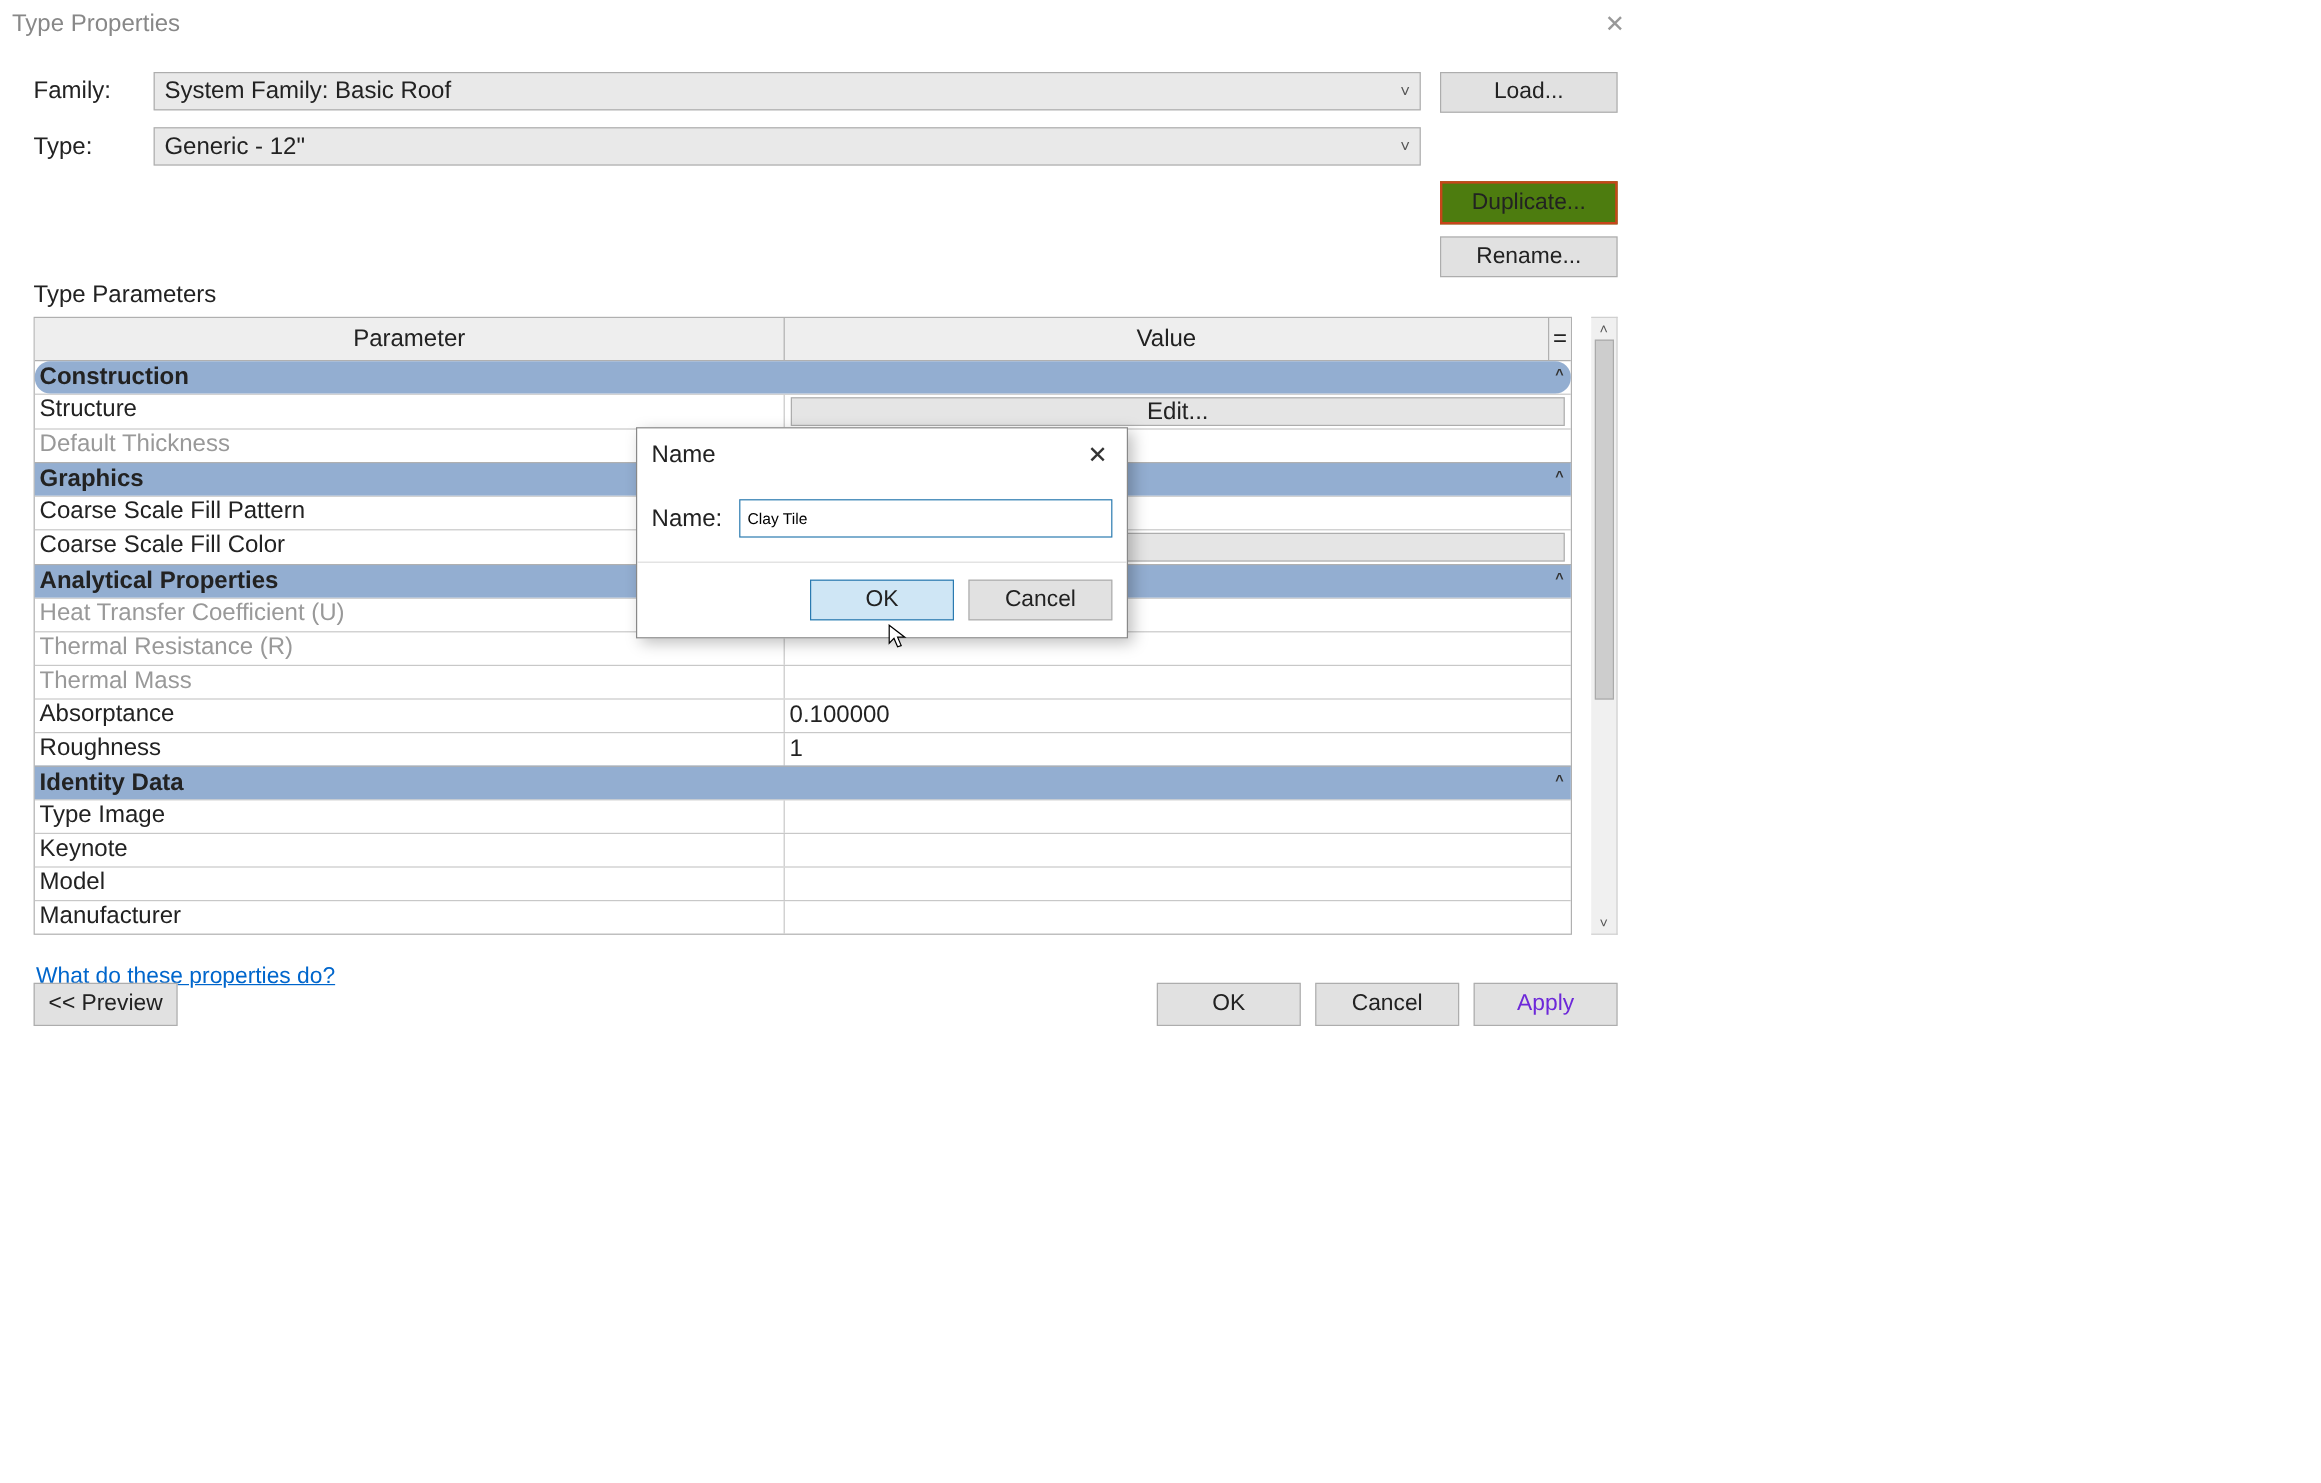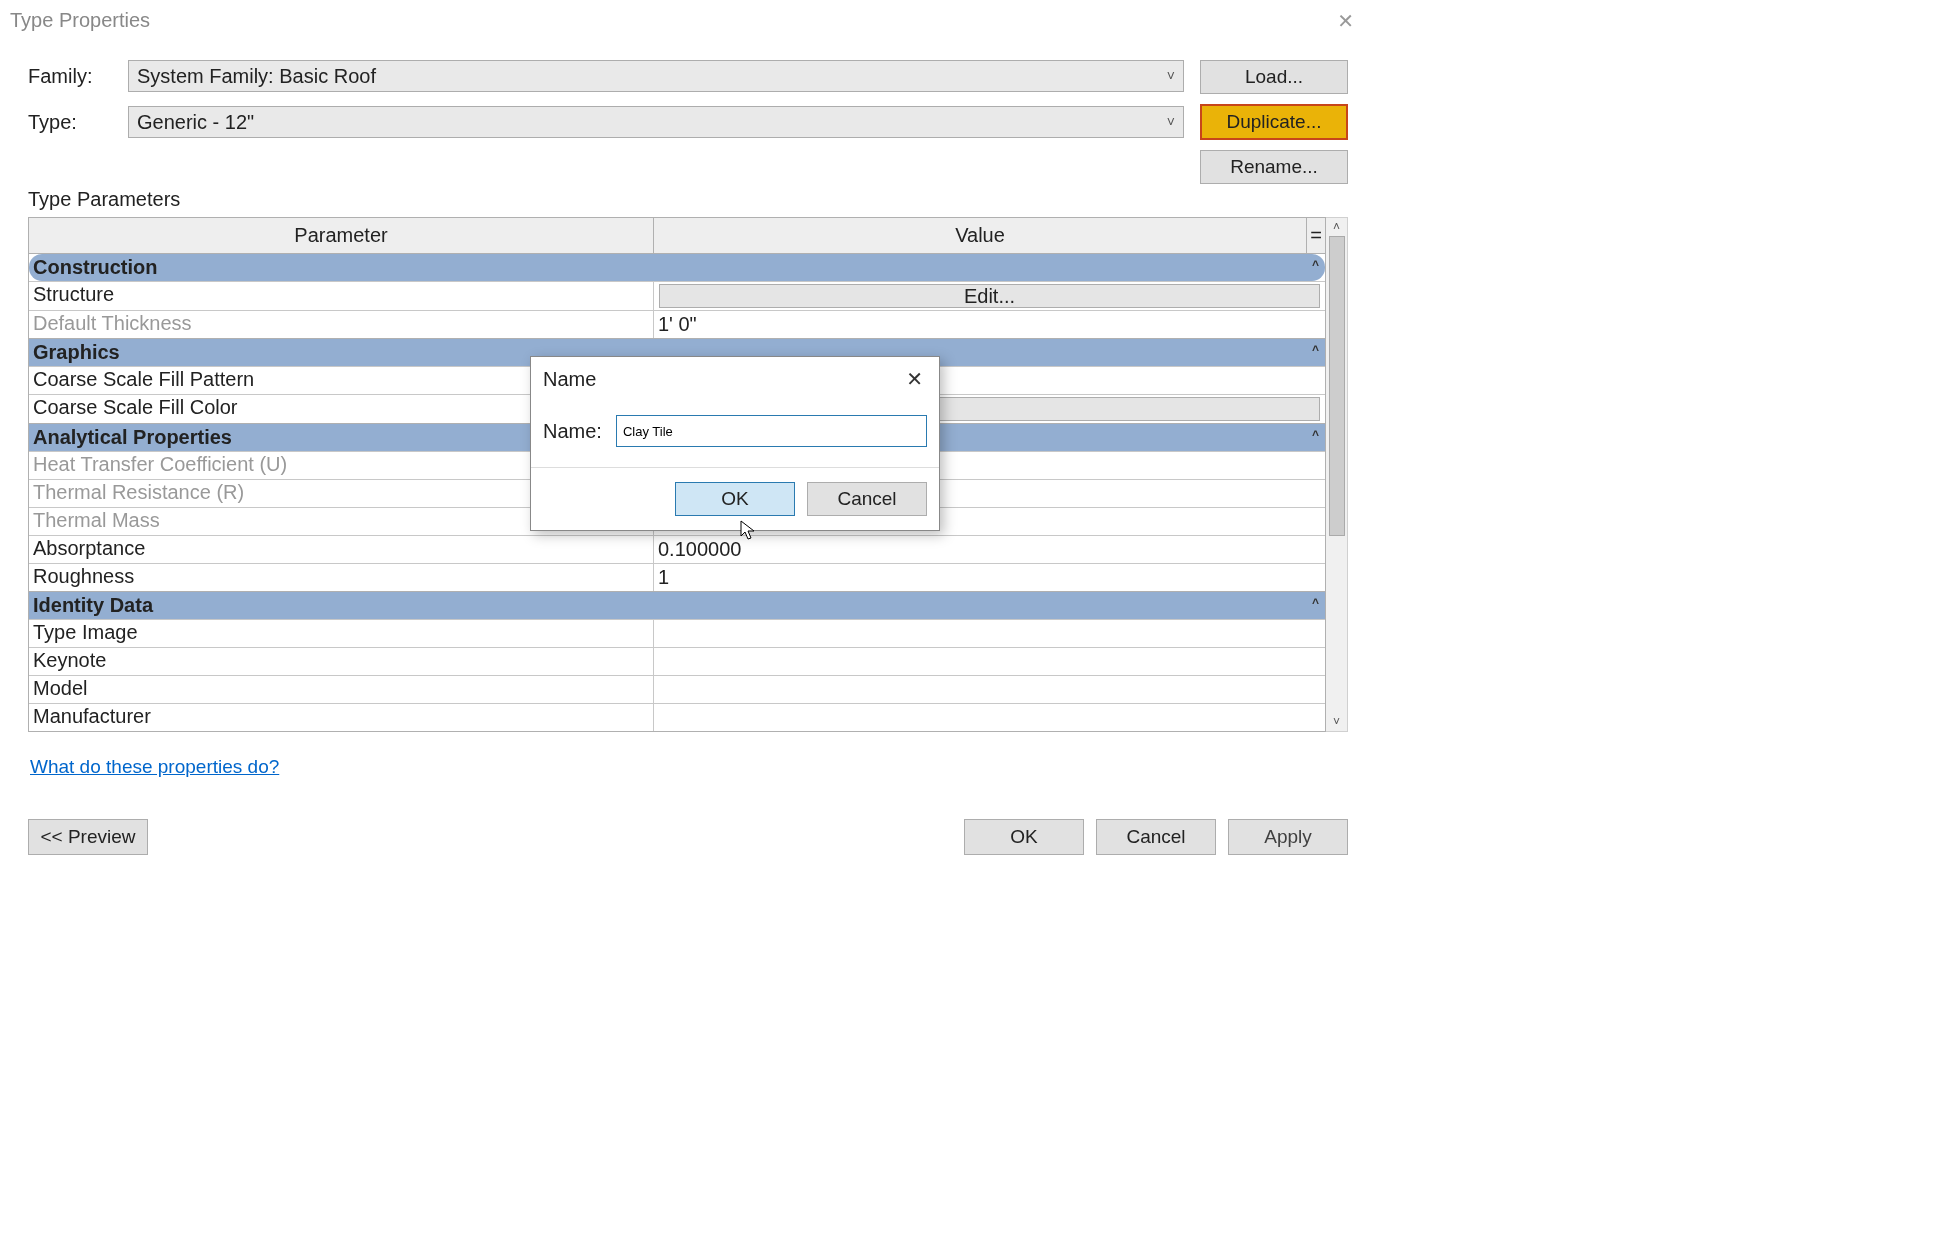--- a/index.html
+++ b/index.html
@@ -24,30 +24,30 @@
   background: #e9e9e9; border: 1px solid #adadad; height: 32px; padding: 0 8px;
   font-size: 20px;
 }
 .combo .chev { font-size: 14px; color: #555; }
 
 .side-btn {
   width: 148px; height: 34px; background: #e1e1e1; border: 1px solid #adadad;
   display: flex; align-items: center; justify-content: center; font-size: 19px;
   cursor: default;
 }
-.side-btn.hl { border: 2px solid #c7451a; background: #eab308; height: 36px; }
+.side-btn.hl { border: 2px solid #c7451a; background: #4d7c0f; height: 36px; margin-top: 47px; }
 
 .side-btns { display: flex; flex-direction: column; gap: 10px; align-items: center; }
 
 .top-selectors { display: flex; gap: 16px; align-items: flex-start; }
 .left-col { flex: 1; }
 
 .section-label { margin-top: 4px; font-size: 20px; }
 
-.params-wrap { display: flex; margin-top: 6px; }
+.params-wrap { display: flex; margin-top: 6px; gap: 16px; }
 .params-table {
   flex: 1; border: 1px solid #b0b0b0;
 }
 .hdr-row { display: flex; background: #eee; border-bottom: 1px solid #b0b0b0; }
 .hdr-cell {
   text-align: center; padding: 6px 0; font-size: 20px;
 }
 .hdr-param { flex: 0 0 625px; border-right: 1px solid #b0b0b0; }
 .hdr-value { flex: 1; border-right: 1px solid #b0b0b0; }
 .hdr-eq { flex: 0 0 18px; text-align: center; }
@@ -91,21 +91,21 @@
 .footer {
   position: absolute; left: 28px; right: 24px; bottom: 25px;
   display: flex; justify-content: space-between; align-items: center;
 }
 .footer .btn {
   height: 36px; background: #e1e1e1; border: 1px solid #adadad;
   display:flex; align-items:center; justify-content:center; font-size: 19px;
   padding: 0 8px; min-width: 120px;
 }
 .footer .right { display:flex; gap: 12px; }
-.footer .btn.disabled { color: #404040; }
+.footer .btn.disabled { color: #6d28d9; }
 
 
 .modal {
   position: absolute; left: 530px; top: 356px; width: 410px;
   background: #fff; border: 1px solid #888;
   box-shadow: 4px 4px 12px rgba(0,0,0,0.25);
 }
 .modal .m-title {
   display:flex; justify-content:space-between; align-items:center;
   padding: 10px 12px; font-size: 20px;

